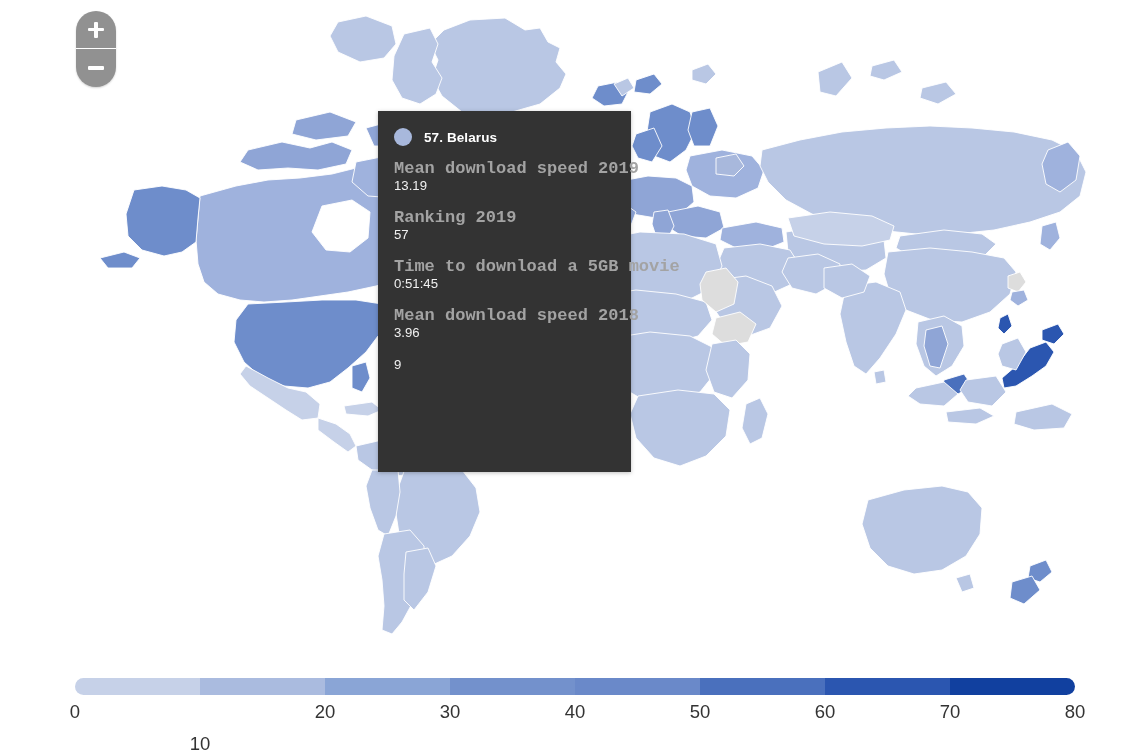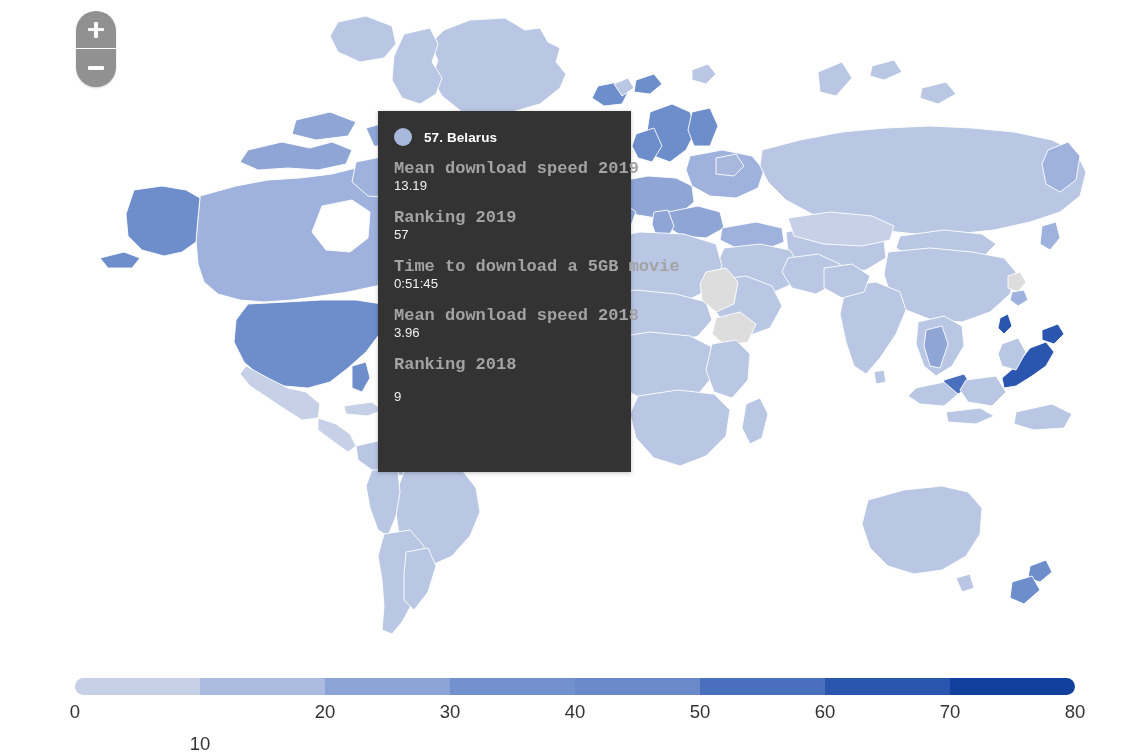--- a/index.html
+++ b/index.html
@@ -243,21 +243,20 @@
         </div>
         <div class="tt-row">
           <div class="tt-label">Time to download a 5GB movie</div>
           <div class="tt-value">0:51:45</div>
         </div>
         <div class="tt-row">
           <div class="tt-label">Mean download speed 2018</div>
           <div class="tt-value">3.96</div>
         </div>
         <div class="tt-row">
-          <div class="tt-label">Ranking 2018</div>
         </div>
         <div class="tt-row">
           <div class="tt-value">9</div>
         </div>
       </div>
     </div>
   </div>
 
   <div id="legend">
     <div id="legend-bar">

